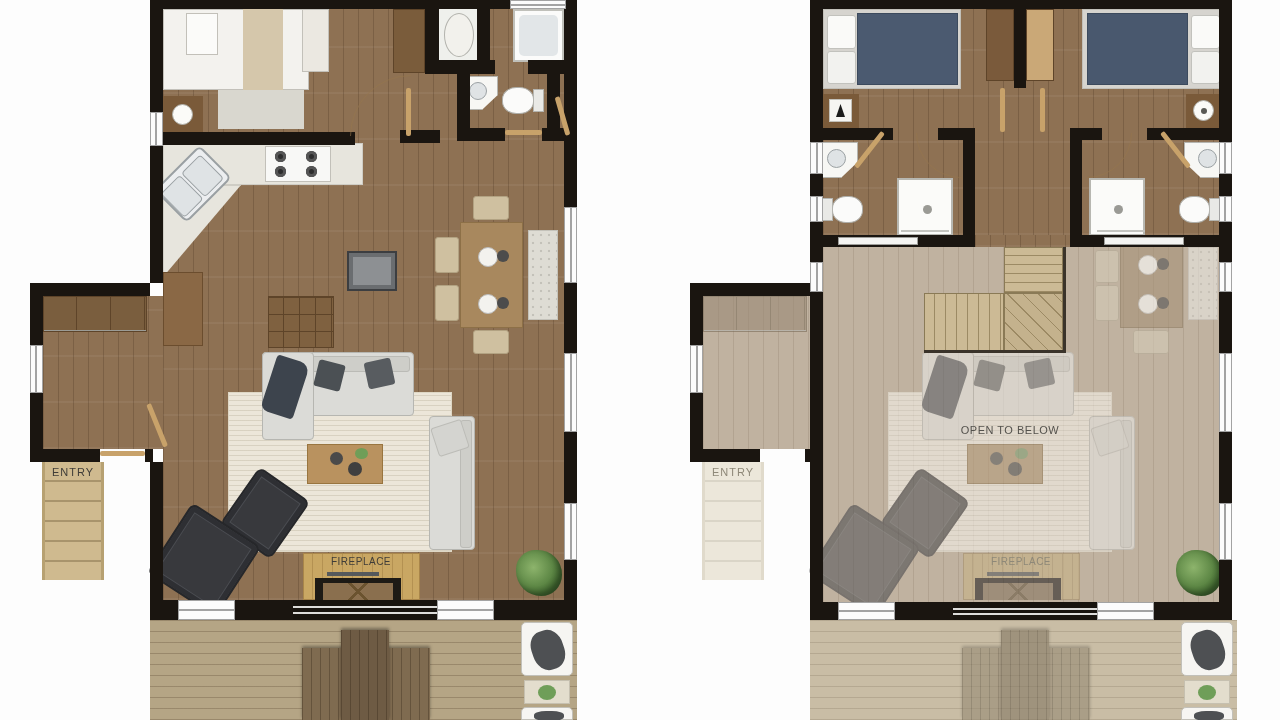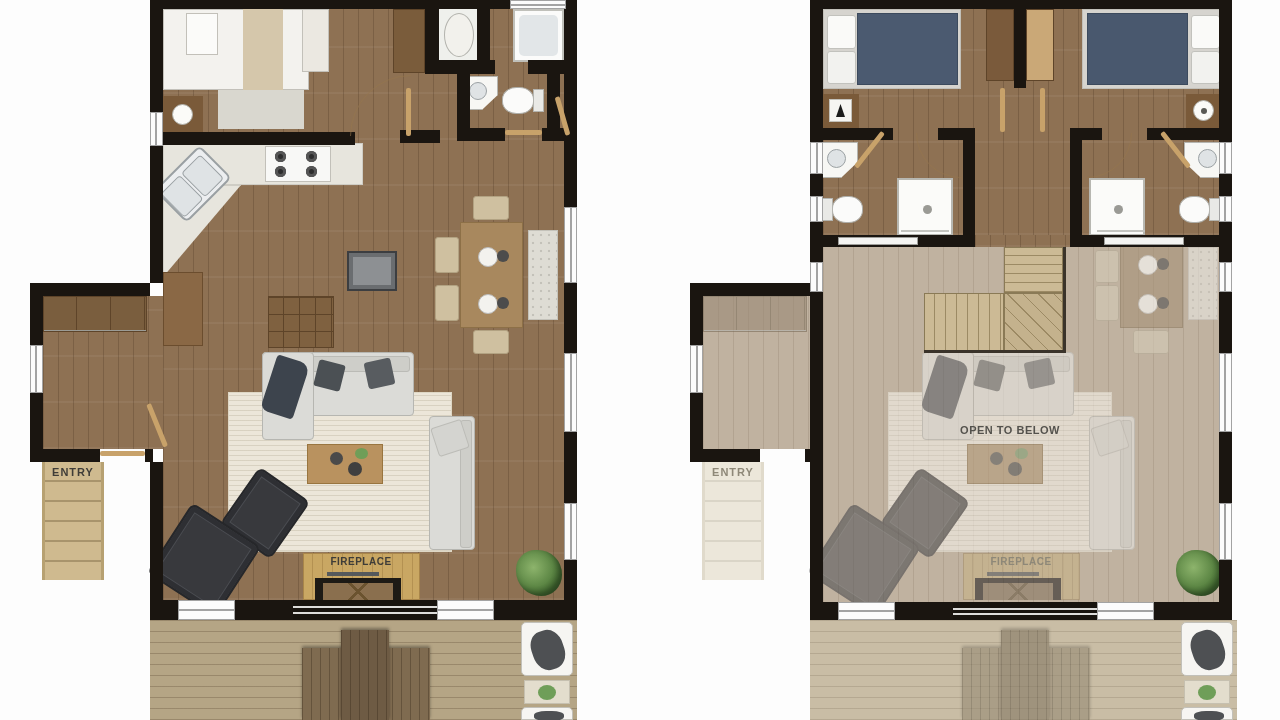--- a/index.html
+++ b/index.html
@@ -47,21 +47,21 @@
   .treads-v{position:absolute;background-color:#ccba95;
         background-image:repeating-linear-gradient(90deg,transparent 0 10px,#9c8a64 10px 11px);}
   .treads-d{position:absolute;background-color:#c4b28d;
         background-image:repeating-linear-gradient(45deg,transparent 0 10px,#9c8a64 10px 11px);}
   .estairs{position:absolute;background-color:#cfba8f;border-left:3px solid #b7a172;border-right:3px solid #b7a172;box-sizing:border-box;
         background-image:repeating-linear-gradient(180deg,transparent 0 18px,#a8946c 18px 20px);}
   .estairs-f{background-color:#dbcdaa;border-color:#c8b890;
         background-image:repeating-linear-gradient(180deg,transparent 0 18px,#bfb08c 18px 20px);}
   .leaf{position:absolute;background:#c8a26a;border-radius:2px;}
   .arc{position:absolute;border:1px solid rgba(150,118,76,.6);border-radius:50%;}
-  .label{position:absolute;font-weight:700;color:#3f3d38;letter-spacing:1px;white-space:nowrap;transform:translateX(-50%);}
+  .label{position:absolute;font-weight:400;color:#3f3d38;letter-spacing:1px;white-space:nowrap;transform:translateX(-50%);}
   .lfade{color:#8e8878;}
   .faded{opacity:.6;filter:saturate(.6) brightness(1.06);}
   .toilet-bowl{position:absolute;background:#fbfbfa;border:1px solid #aeaea9;border-radius:45%;box-sizing:border-box;}
   .toilet-tank{position:absolute;background:#e9e9e6;border:1px solid #b4b4af;box-sizing:border-box;}
   .shower{position:absolute;background:#fbfbf9;border:2px solid #b7b7b1;box-sizing:border-box;}
   .csink{position:absolute;background:#f7f7f4;box-shadow:inset 0 0 0 1px #b5b5b0;}
   .lampc{position:absolute;background:#fbfbf8;border:1px solid #b0b0aa;border-radius:50%;box-sizing:border-box;}
 </style>
 </head>
 <body>

